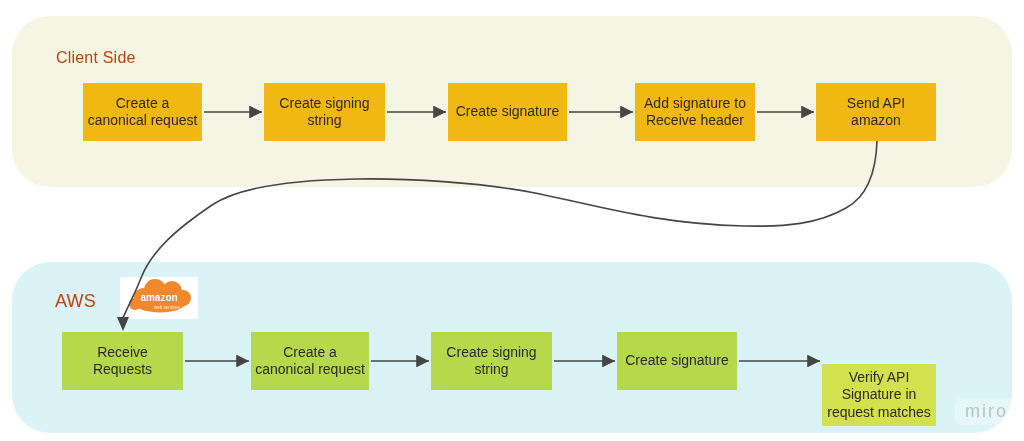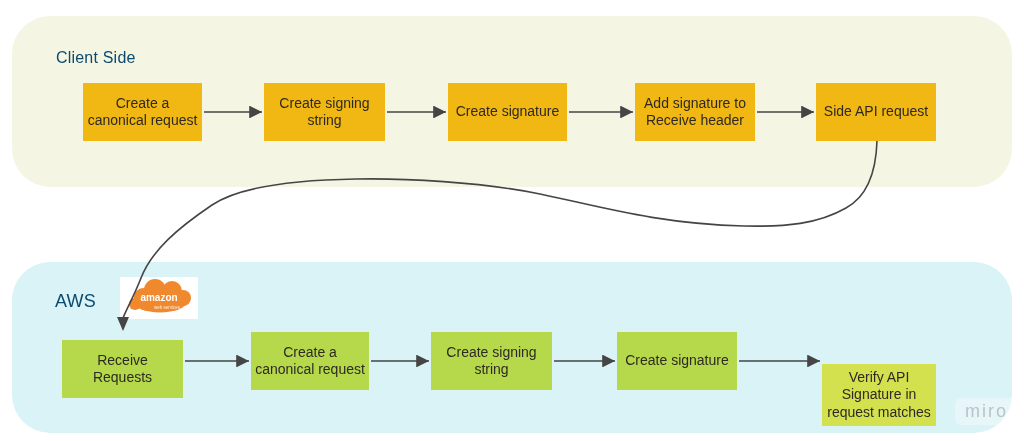--- a/index.html
+++ b/index.html
@@ -5,21 +5,21 @@
   html,body{margin:0;padding:0;background:#ffffff;}
   .canvas{
     position:relative;width:1024px;height:441px;overflow:hidden;
     background:#ffffff;
     font-family:"Liberation Sans", sans-serif;
   }
   .lane{position:absolute;left:12px;width:1000px;height:171px;border-radius:38px;}
   .lane-client{top:16px;background:#f4f6e3;}
   .lane-aws{top:262px;background:#daf3f6;}
   .lane-label{
-    position:absolute;color:#0c4a6e;font-size:16px;font-weight:400;
+    position:absolute;color:#c2410c;font-size:16px;font-weight:400;
     letter-spacing:.2px;
   }
   .label-client{left:44px;top:33px;}
   .label-aws{left:43px;top:29px;font-size:18px;}
   .step{
     position:absolute;display:flex;align-items:center;justify-content:center;
     text-align:center;font-size:14px;line-height:1.22;color:#2e2a23;
     padding:2px 4px;box-sizing:border-box;
   }
   .orange{background:#f1b713;}
@@ -70,24 +70,24 @@
   <div class="step orange" style="left:264px;top:83px;width:121px;height:58px;">
     <span>Create signing string</span>
   </div>
   <div class="step orange" style="left:448px;top:83px;width:119px;height:58px;">
     <span>Create signature</span>
   </div>
   <div class="step orange" style="left:635px;top:83px;width:120px;height:58px;">
     <span>Add signature to Receive header</span>
   </div>
   <div class="step orange" style="left:816px;top:83px;width:120px;height:58px;">
-    <span>Side API request</span>
+    <span>Send API amazon</span>
   </div>
 
-  <div class="step green" style="left:62px;top:340px;width:121px;height:58px;">
+  <div class="step green" style="left:62px;top:332px;width:121px;height:58px;">
     <span>Receive Requests</span>
   </div>
   <div class="step green" style="left:251px;top:332px;width:118px;height:58px;">
     <span>Create a canonical request</span>
   </div>
   <div class="step green" style="left:431px;top:332px;width:121px;height:58px;">
     <span>Create signing string</span>
   </div>
   <div class="step green" style="left:617px;top:332px;width:120px;height:58px;">
     <span>Create signature</span>

